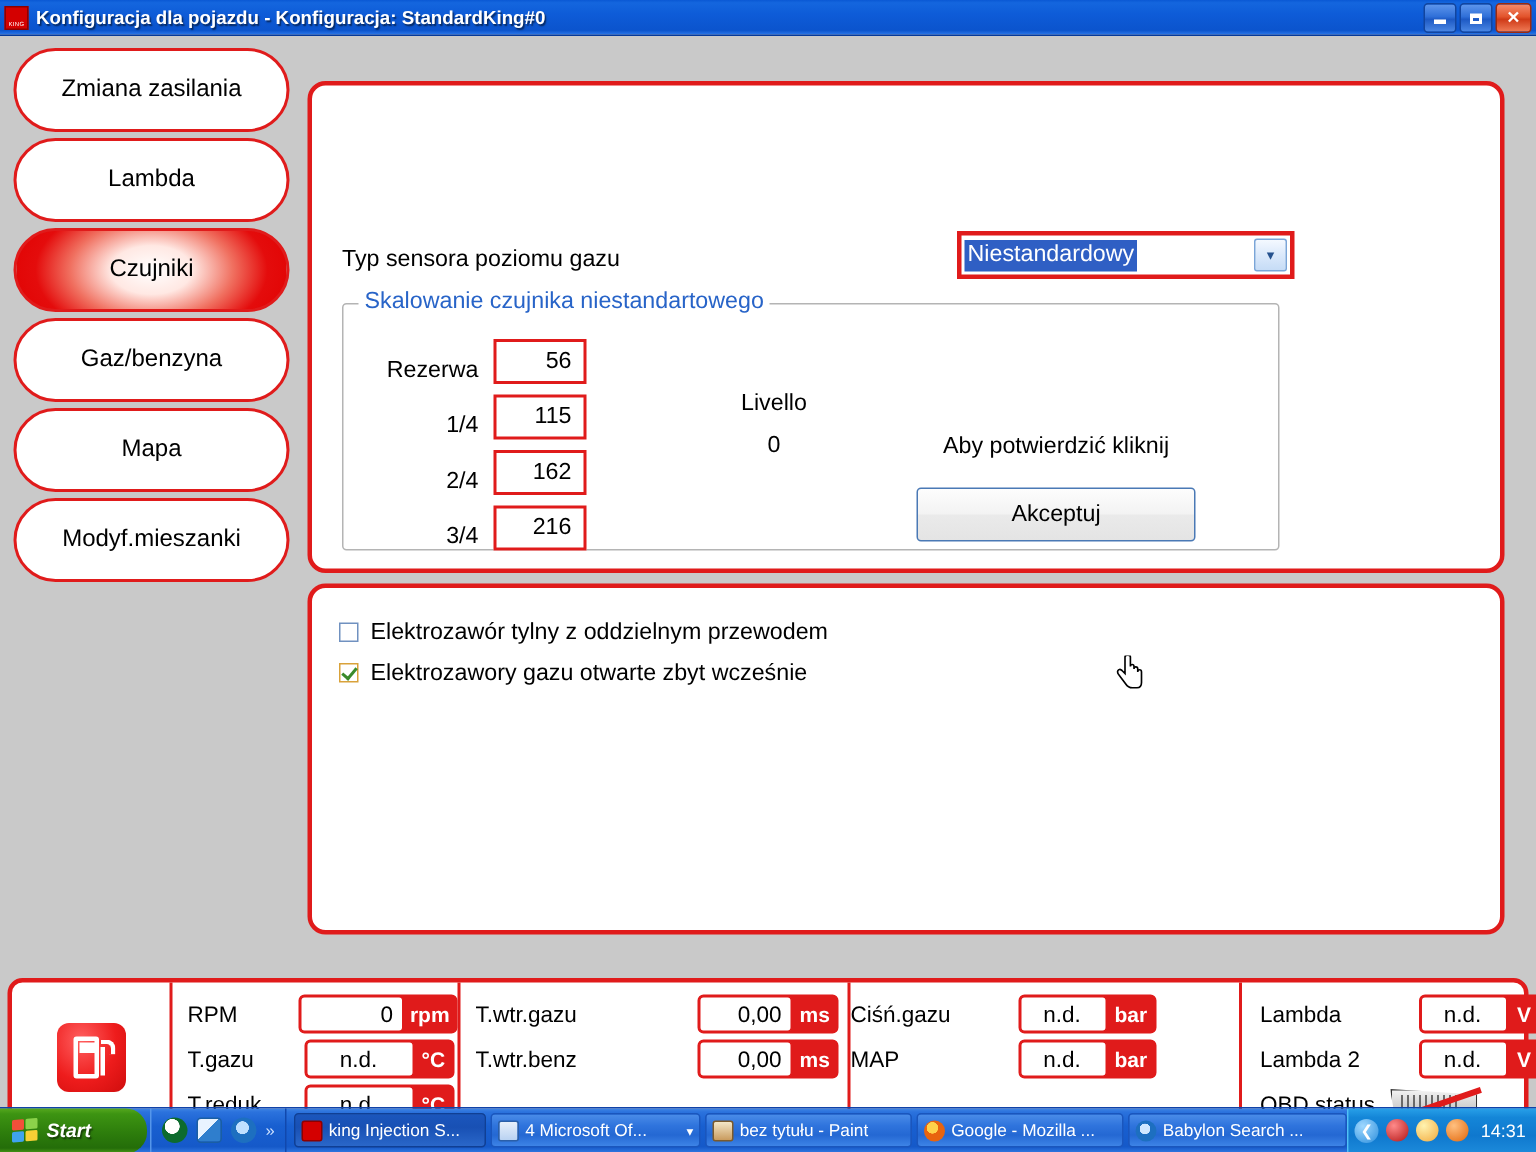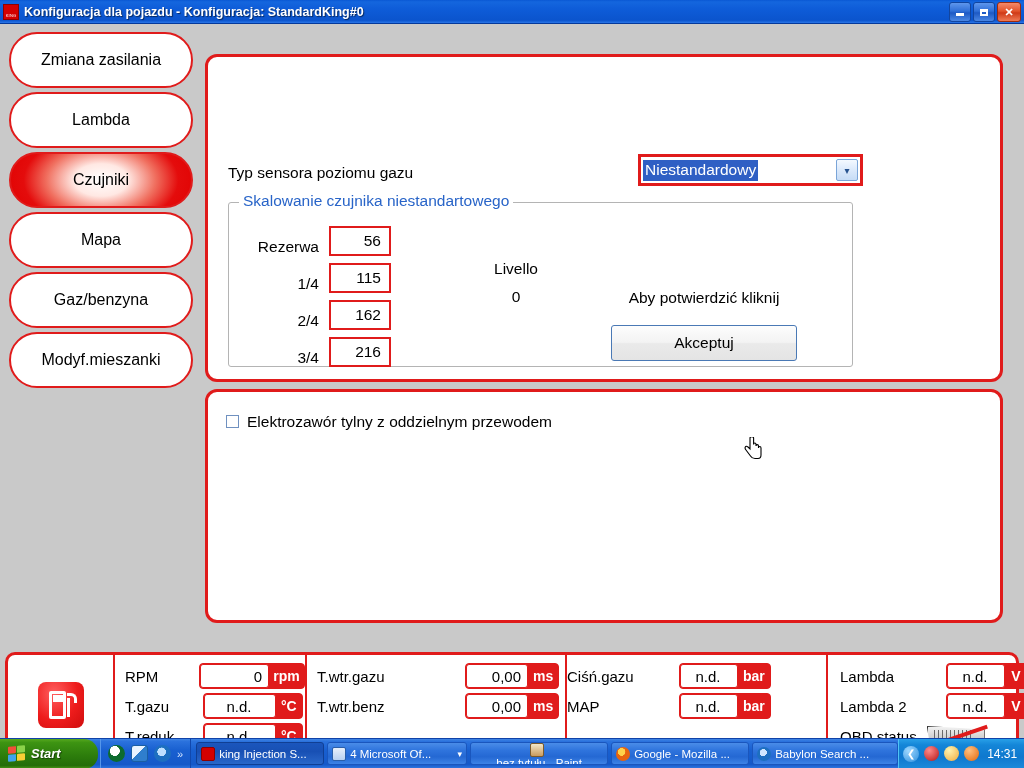--- a/index.html
+++ b/index.html
@@ -311,24 +311,24 @@
       <div class="nav-btn">
         <span>Zmiana zasilania</span>
       </div>
       <div class="nav-btn">
         <span>Lambda</span>
       </div>
       <div class="nav-btn active">
         <span>Czujniki</span>
       </div>
       <div class="nav-btn">
+        <span>Gaz/benzyna</span>
+      </div>
+      <div class="nav-btn">
         <span>Mapa</span>
-      </div>
-      <div class="nav-btn">
-        <span>Gaz/benzyna</span>
       </div>
       <div class="nav-btn">
         <span>Modyf.mieszanki</span>
       </div>
     </div>
 
     <div class="panel" id="panel-main">
 
       <div class="row-sensor">
         <div class="lbl-sensor">Typ sensora poziomu gazu</div>
@@ -371,20 +371,24 @@
         </div>
       </div>
     </div>
 
     <div class="panel" id="panel-opts">
       <div class="chk-list">
         <div class="chk-row">
           <span class="chkbox"></span>
           <span class="lbl">Elektrozawór tylny z oddzielnym przewodem</span>
         </div>
+        <div class="chk-row">
+          <span class="chkbox checked"></span>
+          <span class="lbl">Elektrozawory gazu otwarte zbyt wcześnie</span>
+        </div>
       </div>
     </div>
 
     <div class="statusbar">
 
       <div class="sb-col sb-iconcol">
         <div class="fuel-icon">
           <div class="body"></div>
           <div class="nozzle"></div>
         </div>
@@ -507,21 +511,21 @@
     <div class="tasks">
       <div class="task active">
         <span class="ticon" style="background:#d40000;border:1px solid #8d0000;"></span>
         <span class="tlabel">king Injection S...</span>
       </div>
       <div class="task" style="width:140px;">
         <span class="ticon" style="background:linear-gradient(to bottom,#e8f0fb,#b9d2f2);border:1px solid #2b5fa8;"></span>
         <span class="tlabel">4 Microsoft Of...</span>
         <span class="tdrop">▾</span>
       </div>
-      <div class="task" style="width:138px;flex-direction:column;">
+      <div class="task" style="width:138px;">
         <span class="ticon" style="background:linear-gradient(to bottom,#f3e7c8,#c99b5e);border:1px solid #7a5a2c;"></span>
         <span class="tlabel">bez tytułu - Paint</span>
       </div>
       <div class="task" style="width:138px;">
         <span class="ticon" style="background:radial-gradient(circle at 40% 35%,#ffd24a 0 30%,#e8640f 32% 100%);border-radius:50%;"></span>
         <span class="tlabel">Google - Mozilla ...</span>
       </div>
       <div class="task" style="width:146px;">
         <span class="ticon" style="background:radial-gradient(circle at 45% 40%,#cfe7ff 0 30%,#1d6fc0 32% 100%);border-radius:50%;"></span>
         <span class="tlabel">Babylon Search ...</span>

